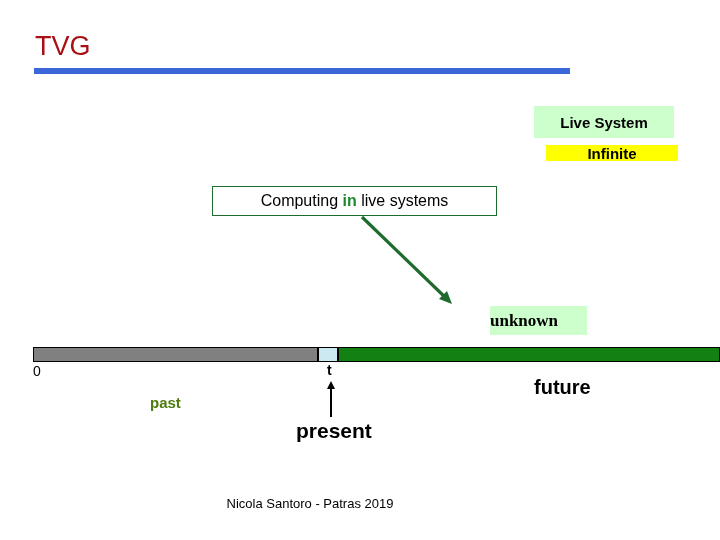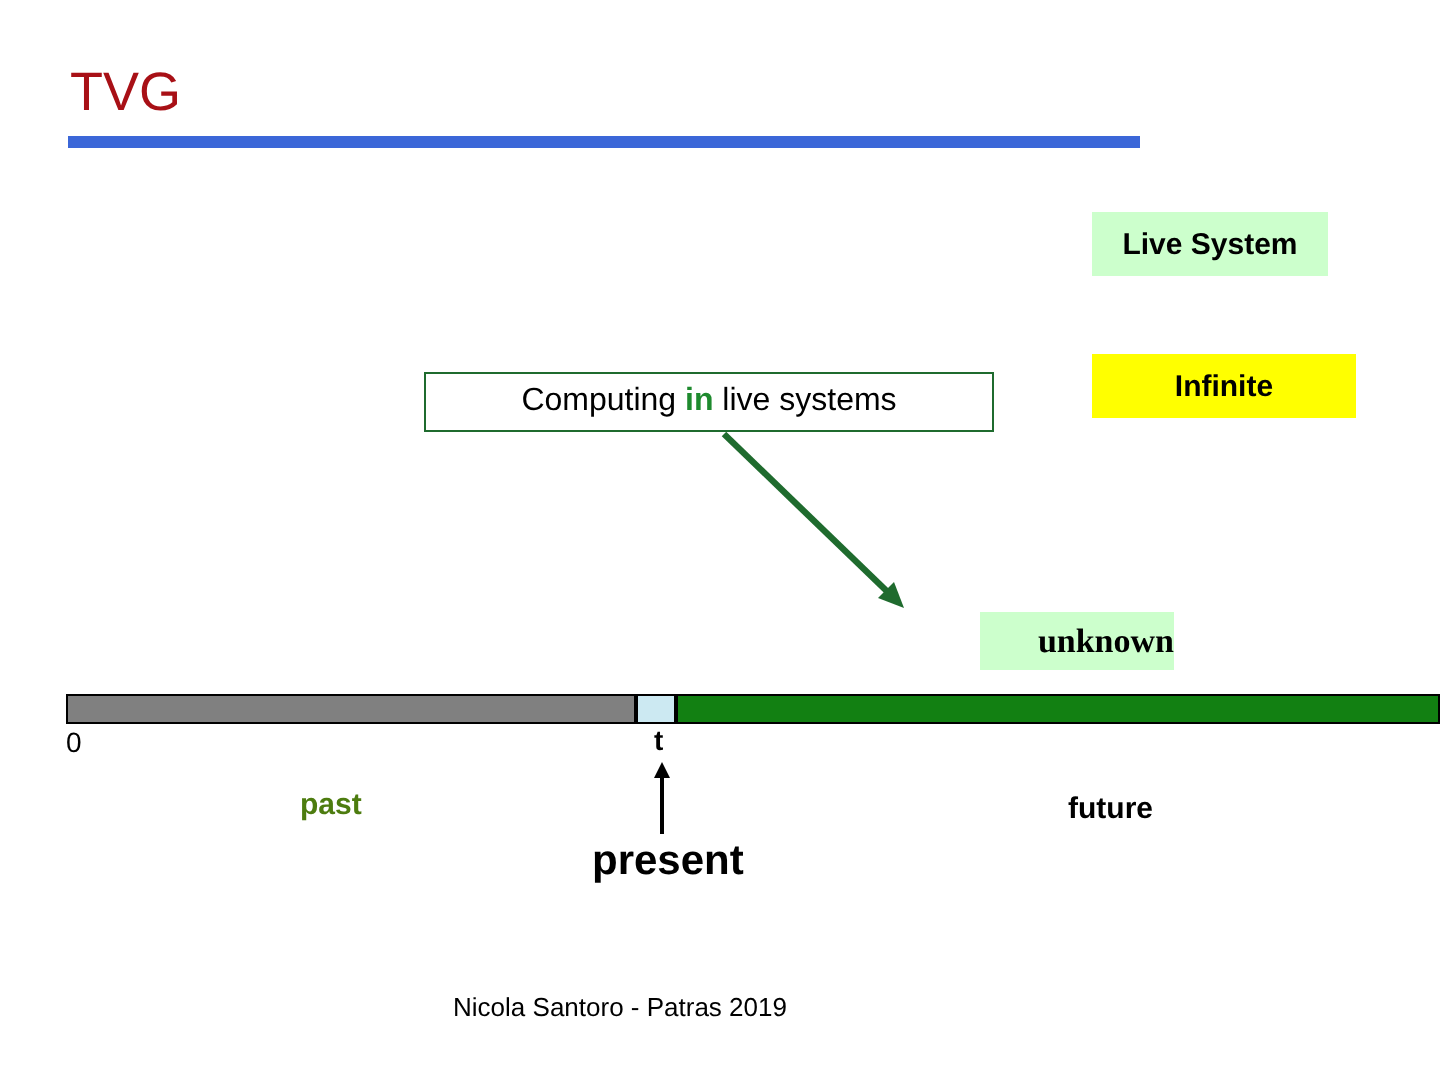--- a/index.html
+++ b/index.html
@@ -50,33 +50,32 @@
     position: absolute;
     display: flex;
     align-items: center;
     justify-content: center;
     font-size: 15px;
     font-weight: bold;
     color: #000000;
     white-space: nowrap;
   }
   .hl-live {
-    left: 546px;
+    left: 534px;
     top: 106px;
-    width: 118px;
+    width: 140px;
     height: 32px;
     background: #CCFFCC;
   }
   .hl-infinite {
     left: 546px;
     top: 145px;
     width: 132px;
-    height: 32px;
+    height: 16px;
     background: #FFFF00;
-    margin-top: 32px;
   }
 
   
   .computing-box {
     position: absolute;
     left: 212px;
     top: 186px;
     width: 285px;
     height: 30px;
     border: 1.5px solid #1F6B2E;
@@ -110,21 +109,21 @@
   
   .unknown-badge {
     position: absolute;
     left: 490px;
     top: 306px;
     width: 97px;
     height: 29px;
     background: #CCFFCC;
     display: flex;
     align-items: center;
-    justify-content: flex-end;
+    justify-content: flex-start;
     font-family: "Liberation Serif", serif;
     font-size: 17px;
     font-weight: bold;
     color: #000000;
     white-space: nowrap;
   }
 
   
   .timeline {
     position: absolute;
@@ -202,22 +201,22 @@
     left: 296px;
     top: 419px;
     font-size: 21px;
     font-weight: bold;
     color: #000000;
     white-space: nowrap;
   }
   .lbl-future {
     position: absolute;
     left: 534px;
-    top: 396px;
-    font-size: 15px;
+    top: 376px;
+    font-size: 20px;
     font-weight: bold;
     color: #000000;
     white-space: nowrap;
   }
 
   
   .footer {
     position: absolute;
     left: 0;
     top: 496px;

